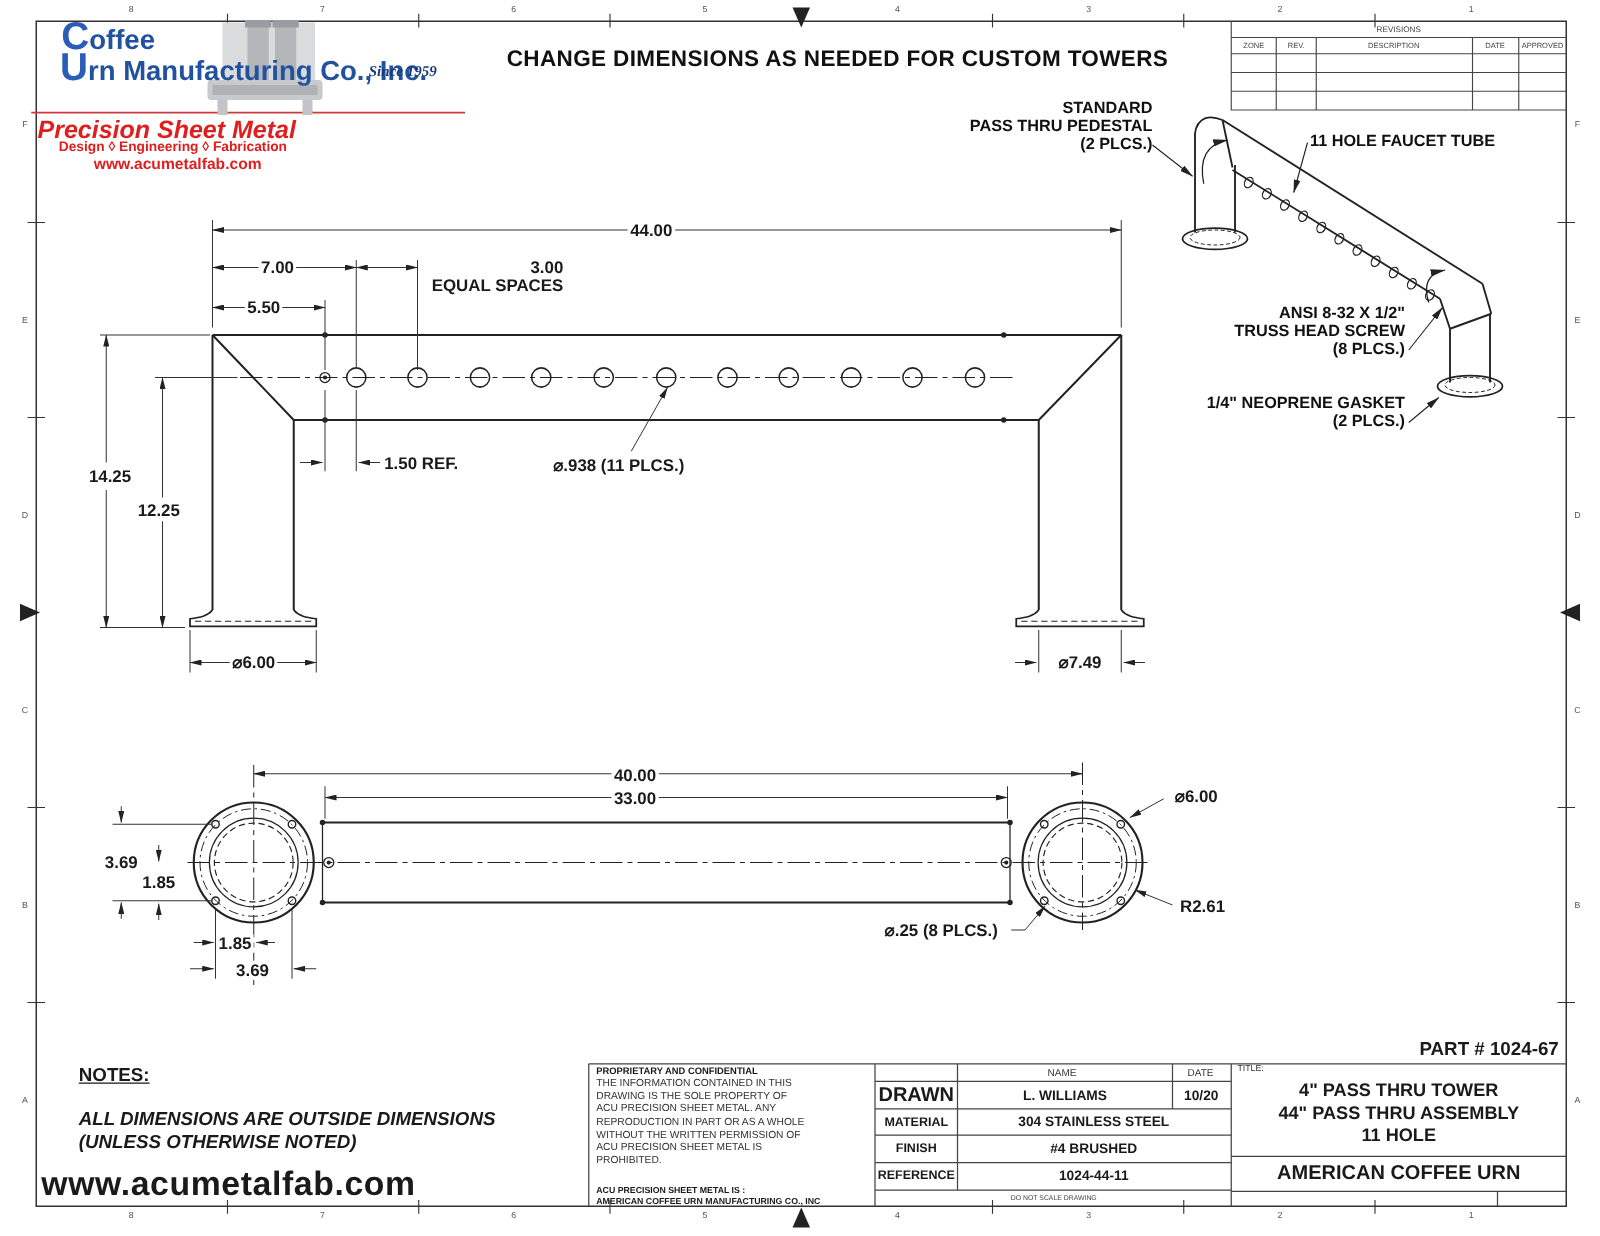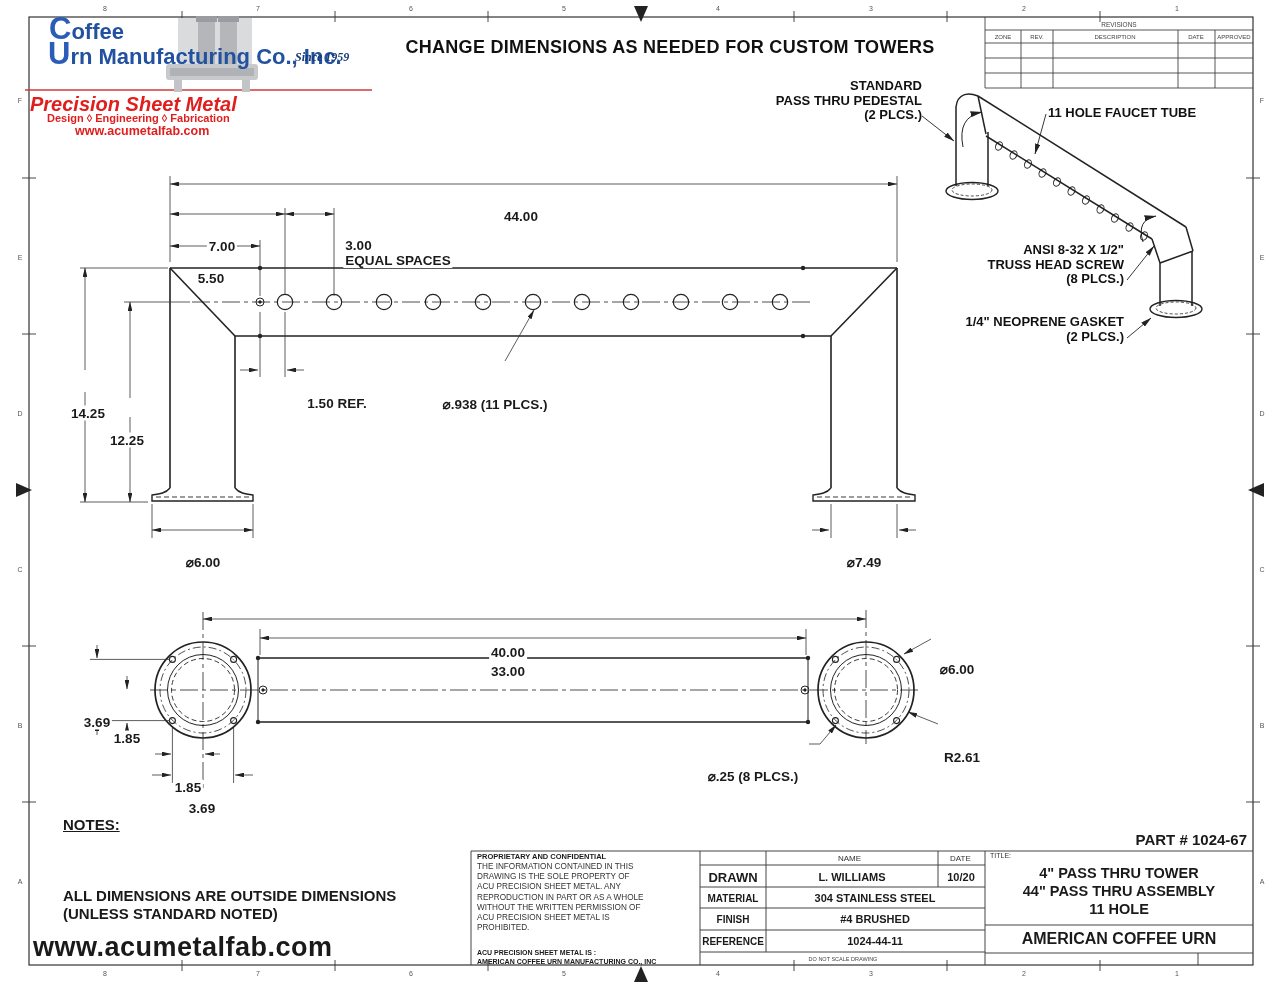--- a/index.html
+++ b/index.html
@@ -1,39 +1,39 @@
 <!DOCTYPE html>
 <html><head>
 <meta charset="utf-8">
 <style>
   * { margin:0; padding:0; box-sizing:border-box; }
   html,body { background:#fff; }
   .sheet { position:relative; width:1280px; height:989px; background:#fff; overflow:hidden;
            font-family:"Liberation Sans", sans-serif; color:#1a1a1a; }
   svg.lines { position:absolute; left:0; top:0; }
   .dim { position:absolute; transform:translate(-50%,-50%); font-weight:bold; font-size:13.5px;
-         background:#fff; padding:0 2px; white-space:pre-line; text-align:left; line-height:15px; color:#1a1a1a;margin-top:32px; }
+         background:#fff; padding:0 2px; white-space:pre-line; text-align:right; line-height:15px; color:#1a1a1a; }
   .iso-label { position:absolute; font-weight:bold; font-size:13px; line-height:14.5px;
                white-space:pre-line; color:#111; }
   .zone { position:absolute; transform:translate(-50%,-50%); font-size:7px; color:#555; }
   .hdr-title { position:absolute; transform:translate(-50%,-50%); font-weight:bold; font-size:18px;
                letter-spacing:.3px; color:#111; white-space:nowrap; }
   
   .logo { position:absolute; left:27px; top:18px; width:360px; }
   .logo-line { position:relative; font-weight:bold; color:#21519f; font-size:22px; line-height:22px; white-space:nowrap; }
   .logo-line .init { font-size:31px; color:#2a5cb8; }
   .since { position:absolute; left:295px; top:50px; font-family:"Liberation Serif", serif;
            font-style:italic; font-weight:bold; font-size:12px; color:#173a78; }
   .tagline { position:absolute; left:30px; top:93px; font-weight:bold; font-size:20px; color:#e01e1e; white-space:nowrap;font-style:italic; }
   .services { position:absolute; left:47px; top:112px; font-weight:bold; font-size:11px; color:#e01e1e; white-space:nowrap; }
   .logo-site { position:absolute; left:75px; top:124px; font-weight:bold; font-size:12.5px; color:#e01e1e; }
   .urn-art { position:absolute; left:150px; top:6px; }
   
-  .notes-h { position:absolute; left:63px; top:816px; font-weight:bold; font-size:15px; text-decoration:underline; }
-  .notes-l { position:absolute; font-weight:bold; font-size:15px; white-space:nowrap; }
+  .notes-h { position:absolute; left:63px; top:852px; font-weight:bold; font-size:15px; text-decoration:underline; }
+  .notes-l { position:absolute; font-weight:bold; font-size:15px; white-space:nowrap;font-style:italic; }
   .big-site { position:absolute; left:33px; top:932px; font-weight:bold; font-size:27px; letter-spacing:.5px; }
   .part-no { position:absolute; right:33px; top:831px; font-weight:bold; font-size:15px; }
   
   .tb { position:absolute; font-size:8px; color:#333; }
   .tb-b { position:absolute; transform:translate(-50%,-50%); font-weight:bold; white-space:nowrap; }
   .prop-head { position:absolute; left:477px; top:852px; font-weight:bold; font-size:7.5px; }
   .prop-text { position:absolute; left:477px; top:862px; width:222px; font-size:8.2px; line-height:10.2px;
                color:#333; white-space:pre-line; }
   .prop-note { position:absolute; left:477px; top:949px; font-weight:bold; font-size:7px; line-height:8.5px; white-space:pre-line; }
   .title-label { position:absolute; left:990px; top:852px; font-size:7px; color:#333; }
@@ -355,38 +355,38 @@
   <div class="dim" style="left:97px;top:690px">3.69</div>
   <div class="dim" style="left:127px;top:706px">1.85</div>
   <div class="dim" style="left:188px;top:755px">1.85</div>
   <div class="dim" style="left:202px;top:776px">3.69</div>
   <div class="dim" style="left:957px;top:637px">⌀6.00</div>
   <div class="dim" style="left:962px;top:725px">R2.61</div>
   <div class="dim" style="left:753px;top:744px">⌀.25 (8 PLCS.)</div>
 
   <div class="notes-h">NOTES:</div>
   <div class="notes-l" style="left:63px;top:887px">ALL DIMENSIONS ARE OUTSIDE DIMENSIONS</div>
-  <div class="notes-l" style="left:63px;top:905px">(UNLESS STANDARD NOTED)</div>
+  <div class="notes-l" style="left:63px;top:905px">(UNLESS OTHERWISE NOTED)</div>
   <div class="big-site">www.acumetalfab.com</div>
   <div class="part-no">PART # 1024-67</div>
 
   <div class="prop-head">PROPRIETARY AND CONFIDENTIAL</div>
   <div class="prop-text">THE INFORMATION CONTAINED IN THIS
 DRAWING IS THE SOLE PROPERTY OF
 ACU PRECISION SHEET METAL.  ANY
 REPRODUCTION IN PART OR AS A WHOLE
 WITHOUT THE WRITTEN PERMISSION OF
 ACU PRECISION SHEET METAL IS
 PROHIBITED.</div>
   <div class="prop-note">ACU PRECISION SHEET METAL IS :
 AMERICAN COFFEE URN MANUFACTURING CO., INC</div>
 
   <span class="tb" style="left:838px;top:854px">NAME</span>
   <span class="tb" style="left:950px;top:854px">DATE</span>
-  <span class="tb-b" style="left:733px;top:877px;font-size:13px">DRAWN</span>
+  <span class="tb-b" style="left:733px;top:877px;font-size:16px">DRAWN</span>
   <span class="tb-b" style="left:852px;top:877px;font-size:11px">L. WILLIAMS</span>
   <span class="tb-b" style="left:961px;top:877px;font-size:11px">10/20</span>
   <span class="tb-b" style="left:733px;top:898px;font-size:10px">MATERIAL</span>
   <span class="tb-b" style="left:875px;top:898px;font-size:11px">304 STAINLESS STEEL</span>
   <span class="tb-b" style="left:733px;top:919px;font-size:10px">FINISH</span>
   <span class="tb-b" style="left:875px;top:919px;font-size:11px">#4 BRUSHED</span>
   <span class="tb-b" style="left:733px;top:941px;font-size:10px">REFERENCE</span>
   <span class="tb-b" style="left:875px;top:941px;font-size:11px">1024-44-11</span>
   <span class="dns" style="left:843px;top:958.5px">DO NOT SCALE DRAWING</span>
 

